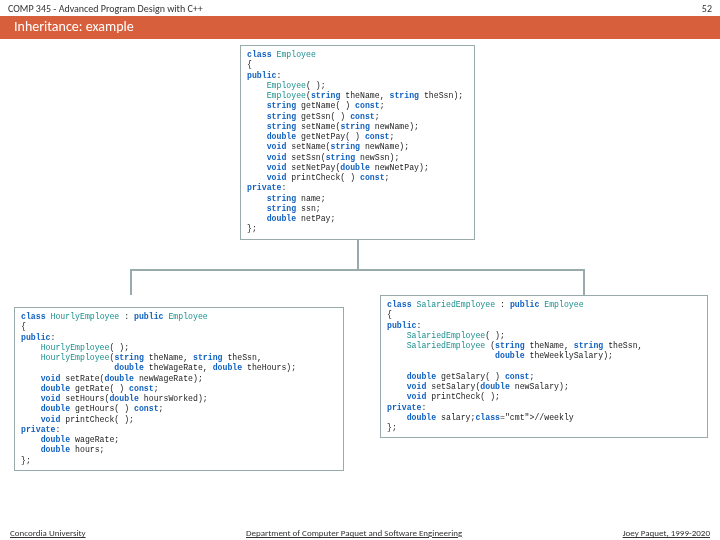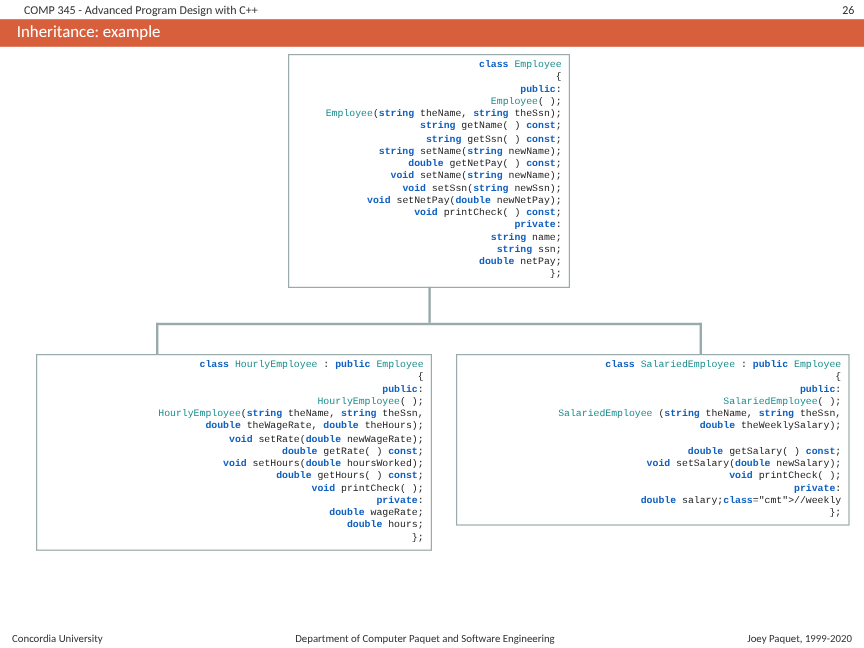--- a/index.html
+++ b/index.html
@@ -5,35 +5,34 @@
   * { margin: 0; padding: 0; box-sizing: border-box; }
   body {
     width: 720px; height: 540px;
     font-family: "Calibri", "Segoe UI", sans-serif;
     background: #fff;
     position: relative;
     overflow: hidden;
   }
   .topbar {
     display: flex; justify-content: space-between;
-    padding: 2px 8px 0 20px;
+    padding: 2px 8px 0 8px;
     font-size: 10px; color: #333;
   }
   .title-band {
     background: #d75f3c;
     color: #fff;
     padding: 2px 14px 4px 14px;
     font-size: 14px;
     margin-top: 1px;
   }
   .diagram-area {
     position: relative;
     width: 596px;
     height: 475px;
-    text-align: right;
   }
   .codebox {
     position: absolute;
     border: 1px solid #9aa;
     background: #fff;
     font-family: "Courier New", monospace;
     font-size: 8.2px;
     line-height: 1.25;
     padding: 4px 6px;
     color: #222;
@@ -44,28 +43,29 @@
   .connector {
     position: absolute;
     background: #9aa;
   }
   .footer {
     position: absolute;
     bottom: 2px; left: 0; right: 0;
     display: flex; justify-content: space-between;
     font-size: 9px; color: #333;
     padding: 0 10px;
+    text-decoration: underline;
   }
 </style>
 </head>
 <body>
 
 <div class="topbar">
   <span>COMP 345 - Advanced Program Design with C++</span>
-  <span>26</span>
+  <span>52</span>
 </div>
 
 <div class="title-band">
   <span>Inheritance: example</span>
 </div>
 
 <div class="diagram-area">
 
   <div class="codebox" id="box-employee" style="left:240px; top:6px; width:235px;"><span class="kw">class</span> <span class="cls">Employee</span>
 {
@@ -84,21 +84,21 @@
     <span class="kw">string</span> name;
     <span class="kw">string</span> ssn;
     <span class="kw">double</span> netPay;
 };</div>
 
   <div class="connector" style="left:357px; top:200px; width:2px; height:30px;"></div>
   <div class="connector" style="left:130px; top:230px; width:455px; height:2px;"></div>
   <div class="connector" style="left:130px; top:230px; width:2px; height:26px;"></div>
   <div class="connector" style="left:583px; top:230px; width:2px; height:26px;"></div>
 
-  <div class="codebox" id="box-hourly" style="left:14px; top:256px; width:330px;margin-left:16px;"><span class="kw">class</span> <span class="cls">HourlyEmployee</span> : <span class="kw">public</span> <span class="cls">Employee</span>
+  <div class="codebox" id="box-hourly" style="left:14px; top:268px; width:330px;"><span class="kw">class</span> <span class="cls">HourlyEmployee</span> : <span class="kw">public</span> <span class="cls">Employee</span>
 {
 <span class="kw">public</span>:
     <span class="cls">HourlyEmployee</span>( );
     <span class="cls">HourlyEmployee</span>(<span class="kw">string</span> theName, <span class="kw">string</span> theSsn,
                    <span class="kw">double</span> theWageRate, <span class="kw">double</span> theHours);
     <span class="kw">void</span> setRate(<span class="kw">double</span> newWageRate);
     <span class="kw">double</span> getRate( ) <span class="kw">const</span>;
     <span class="kw">void</span> setHours(<span class="kw">double</span> hoursWorked);
     <span class="kw">double</span> getHours( ) <span class="kw">const</span>;
     <span class="kw">void</span> printCheck( );

